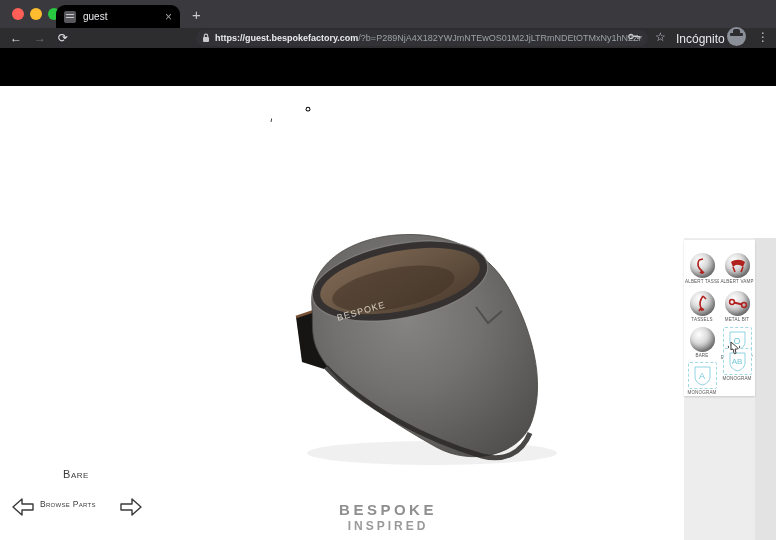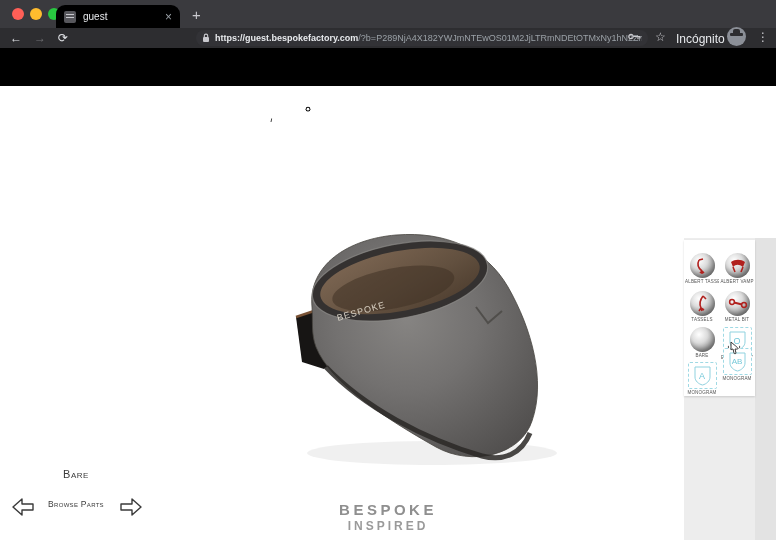--- a/index.html
+++ b/index.html
@@ -62,21 +62,21 @@
         box-shadow:inset -2px -3px 4px rgba(0,0,0,.25);}
   .ball svg{position:absolute;left:0;top:0;}
   .crest{width:27px;height:25px;margin:0 auto;border:1px dashed #9fd9e4;border-radius:2px;
          display:flex;align-items:center;justify-content:center;position:relative;background:#fff;}
   .crest .glyph{position:absolute;left:0;top:0;width:100%;height:100%;display:flex;align-items:center;justify-content:center;
          color:#74c8d9;font-size:9px;letter-spacing:0;}
 
   
   .sel-name{left:20px;top:468px;width:112px;text-align:center;font-variant:small-caps;
             font-size:11px;color:#3a3a3a;letter-spacing:.5px;}
-  .browse{left:40px;top:499px;width:72px;text-align:center;font-variant:small-caps;
+  .browse{left:40px;top:499px;width:72px;font-variant:small-caps;
           font-size:8.5px;color:#3a3a3a;letter-spacing:.3px;}
   .wm1{left:288px;top:501px;width:200px;text-align:center;font-size:15px;letter-spacing:3.5px;
        color:#8f8f8f;font-weight:bold;}
   .wm2{left:288px;top:519px;width:200px;text-align:center;font-size:12px;letter-spacing:3px;
        color:#9a9a9a;font-weight:bold;}
   .cursor{left:727px;top:341px;}
 </style>
 </head>
 <body>
 

